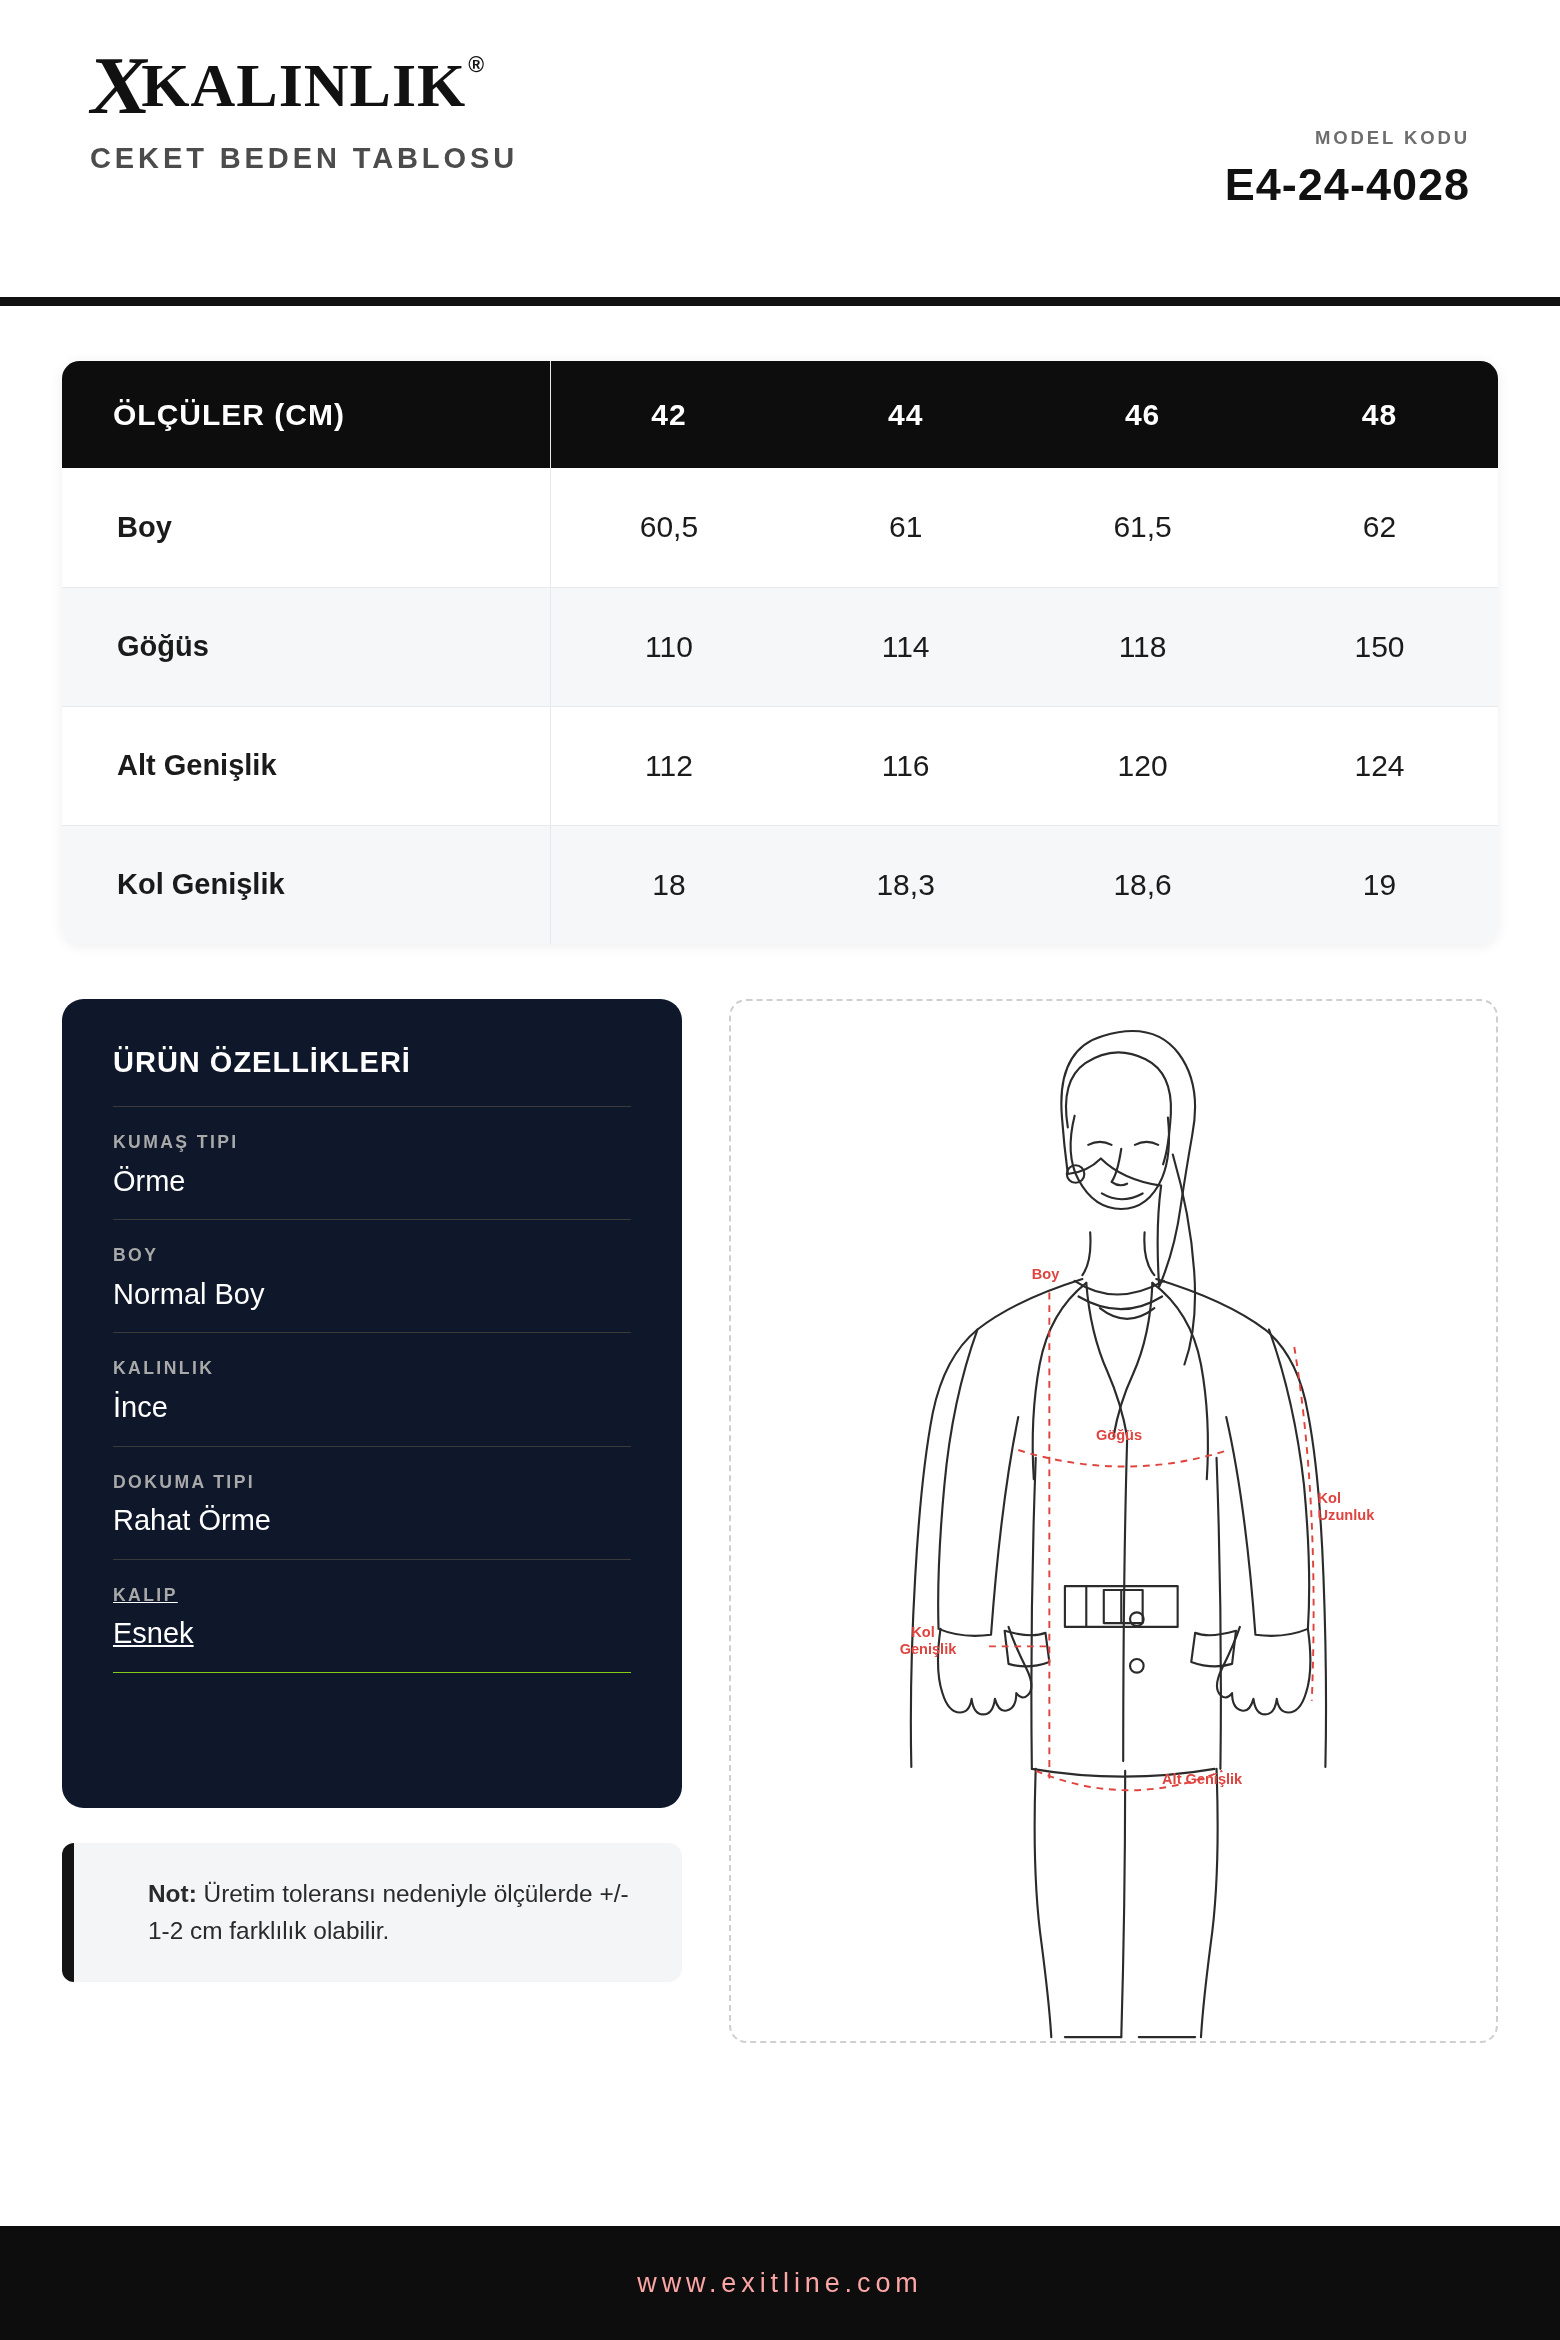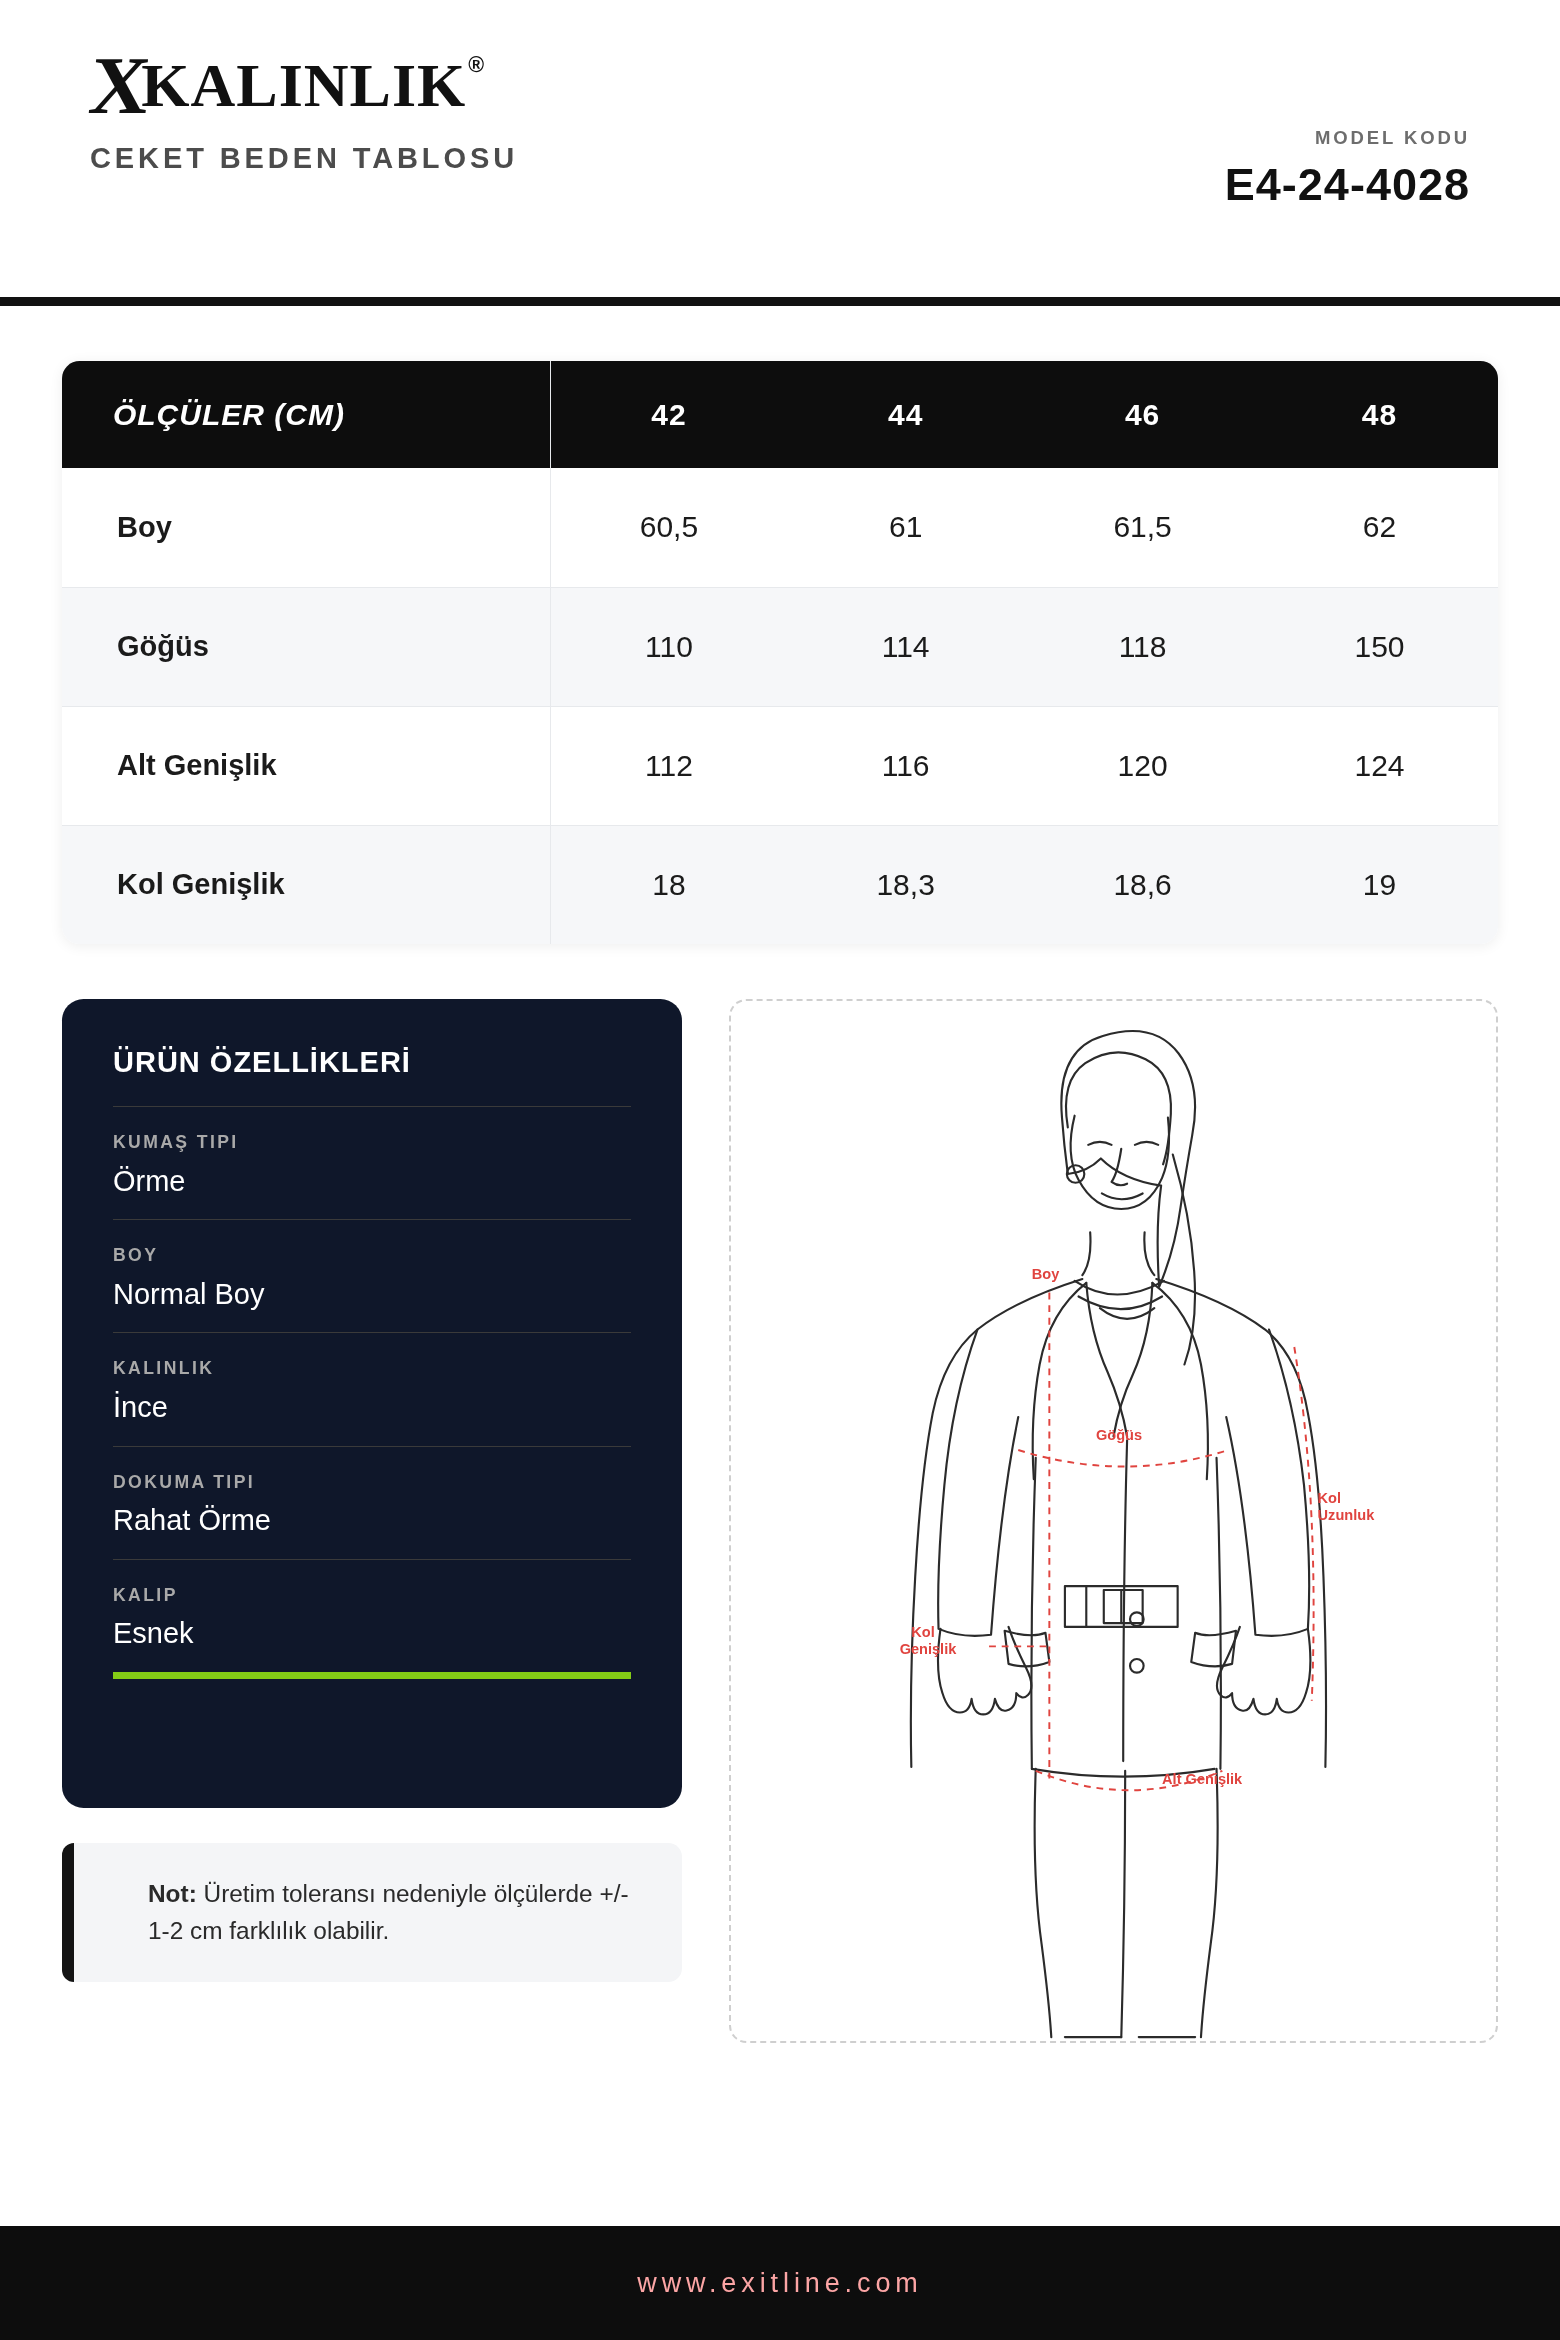--- a/index.html
+++ b/index.html
@@ -109,21 +109,20 @@
     color: #ffffff;
     height: 107px;
     font-size: 30px;
     font-weight: bold;
     letter-spacing: 1px;
   }
   table.size-table thead th.first {
     text-align: left;
     padding-left: 51px;
     width: 34%;
-    font-style: italic;
   }
   table.size-table tbody td {
     height: 119px;
     font-size: 30px;
     color: #1b1b1b;
     text-align: center;
     border-bottom: 1px solid #e7e9ec;
   }
   table.size-table tbody td.label {
     text-align: left;
@@ -163,21 +162,21 @@
     font-size: 29px;
     font-weight: bold;
     letter-spacing: 1px;
     padding-bottom: 27px;
     border-bottom: 1px solid #3a3a3a;
   }
   .feature-item {
     padding: 25px 0 21.5px 0;
     border-bottom: 1px solid #3a3a3a;
   }
-  .feature-item:last-child { border-bottom: 7px solid #84cc16; }
+  .feature-item:last-child { border-bottom: 1px solid #84cc16; text-decoration: underline; }
   .feature-label {
     font-size: 17.6px;
     letter-spacing: 2.4px;
     font-weight: bold;
     color: #a9a9a9;
   }
   .feature-value {
     margin-top: 11.7px;
     font-size: 29px;
     color: #ffffff;

